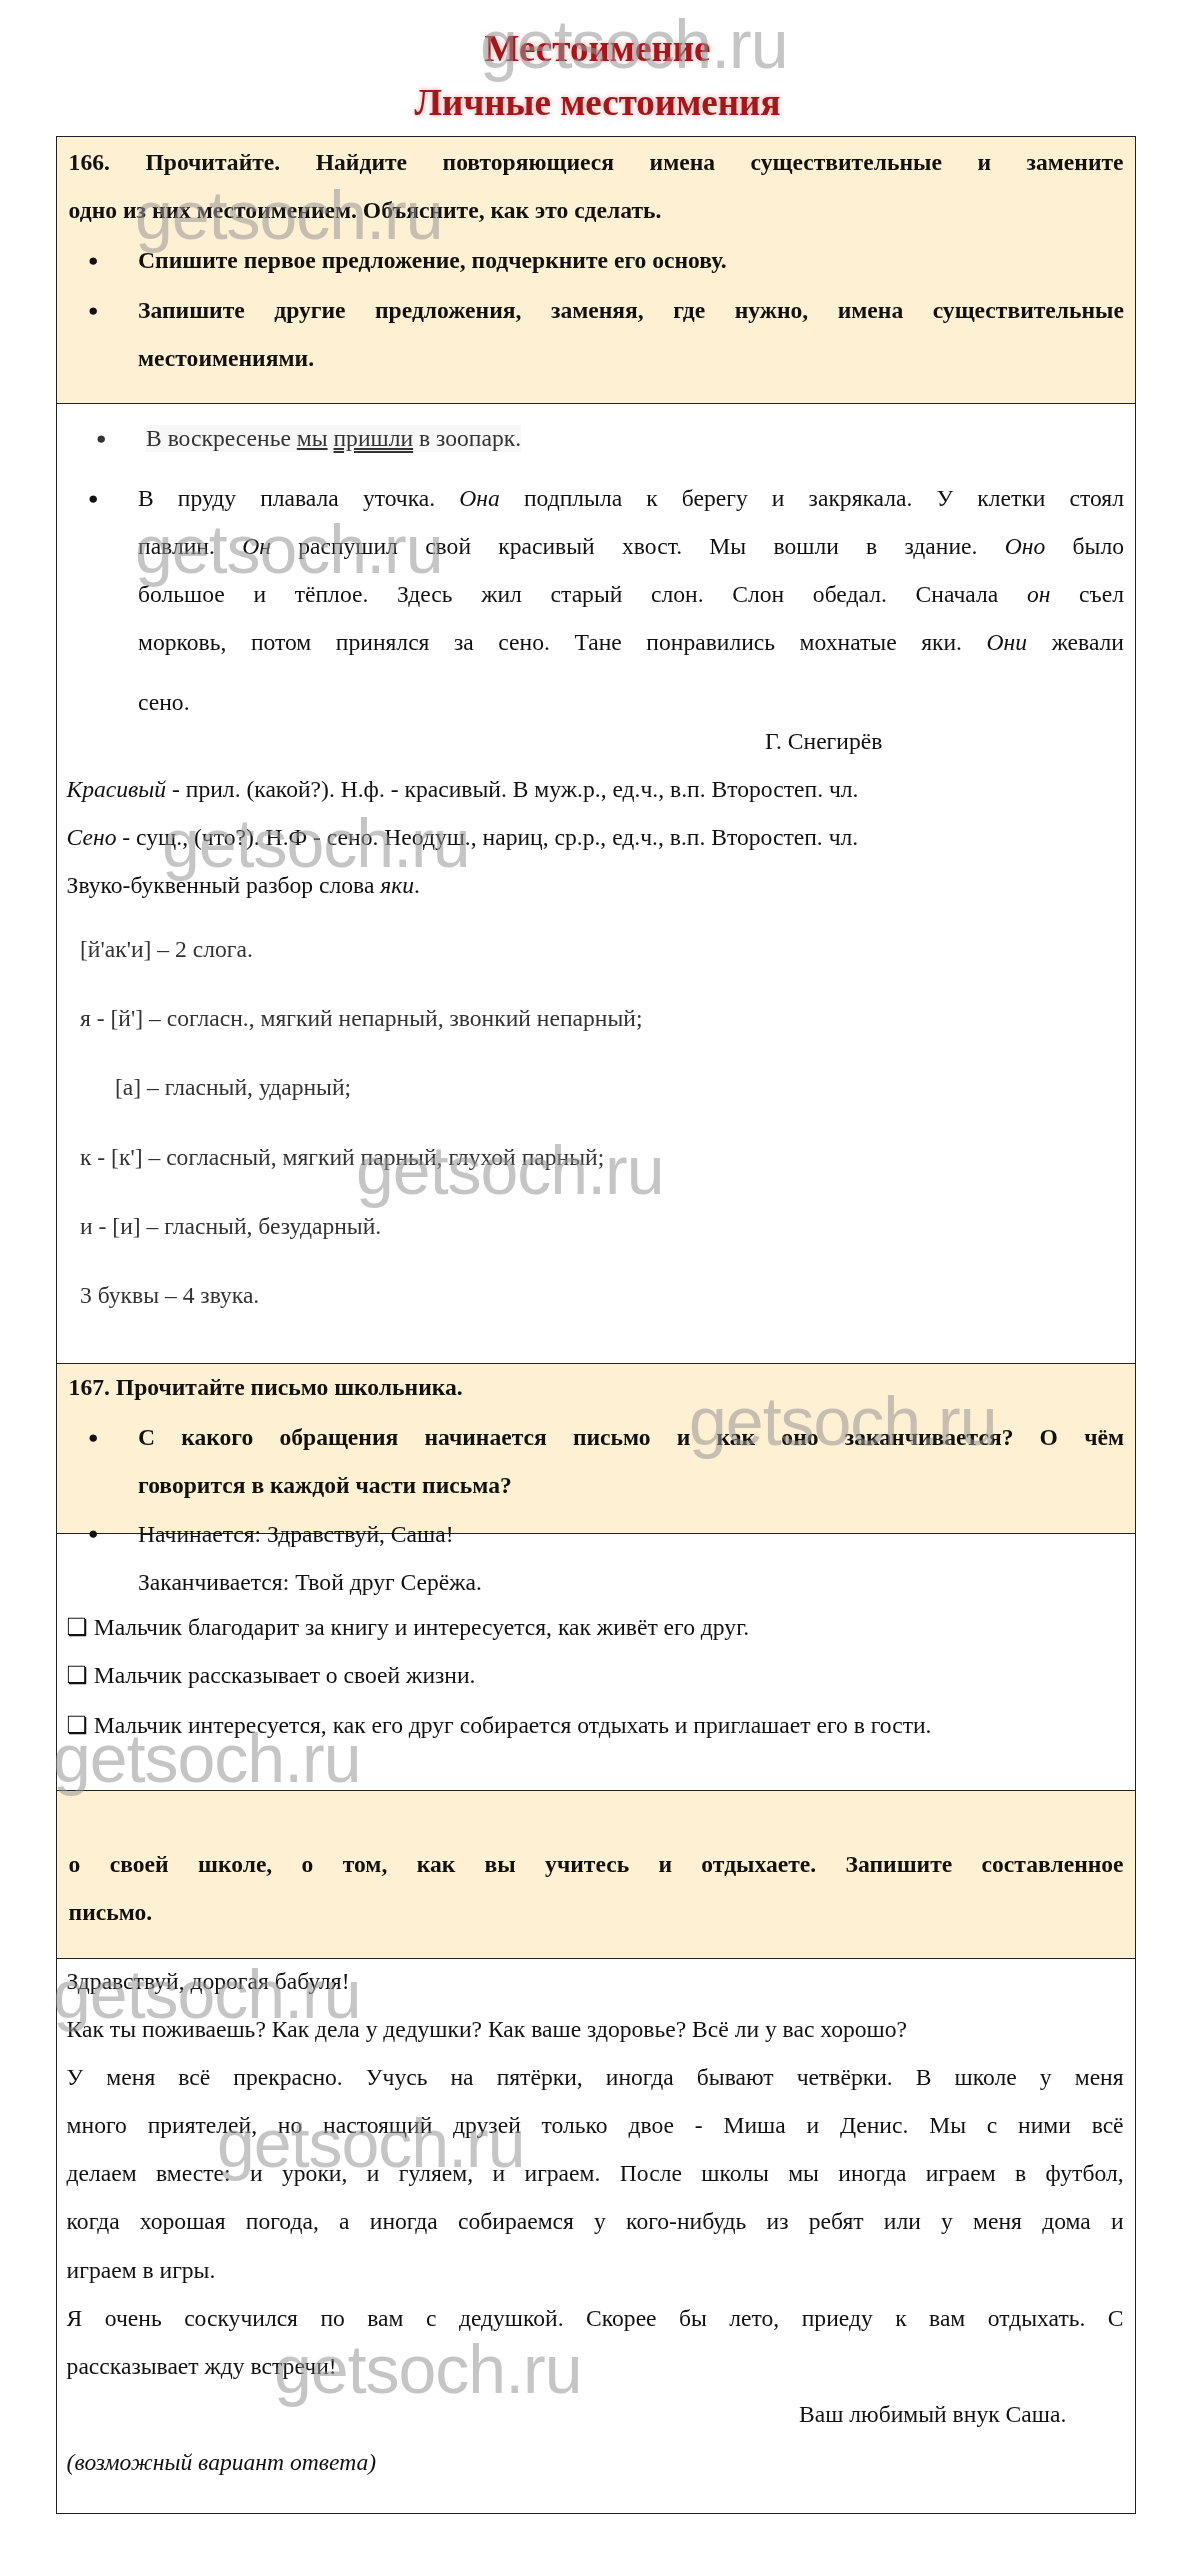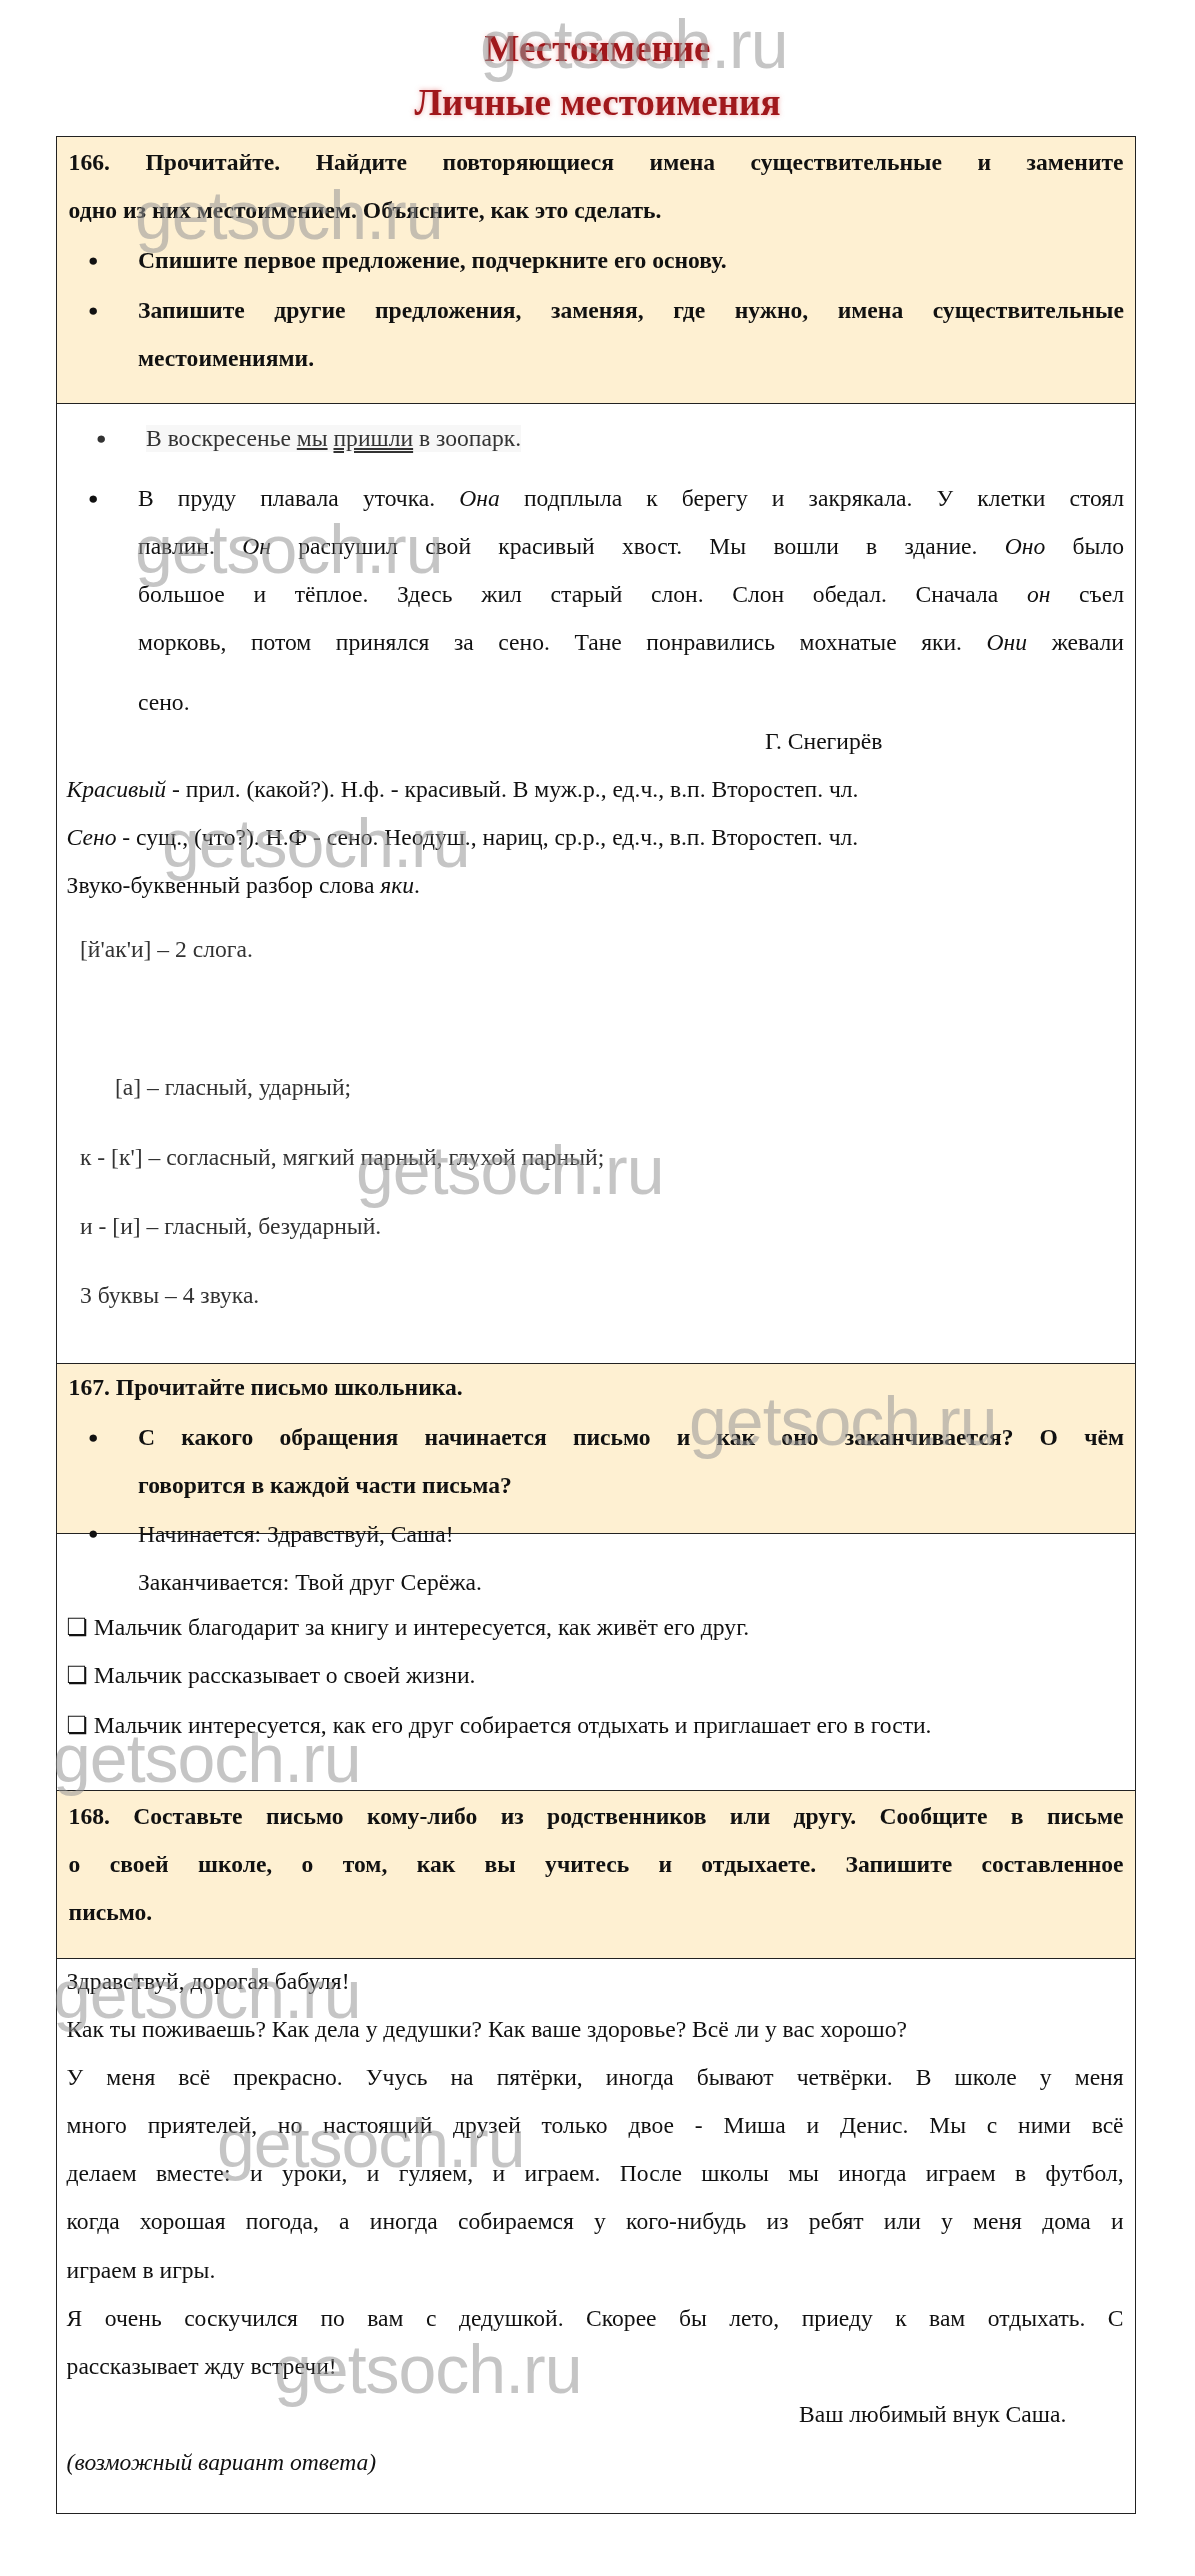--- a/index.html
+++ b/index.html
@@ -61,20 +61,21 @@
     <div class="line just" style="left:81px; width:986px; top:225px;"><span>морковь, потом принялся за сено. Тане понравились мохнатые яки. </span><span class="it">Они</span><span> жевали</span></div>
     <div class="line" style="left:81px; top:273px;margin-top:12px;">сено.</div>
 
     <div class="line" style="left:708px; top:324px;">Г. Снегирёв</div>
 
     <div class="line" style="left:9.6px; top:372px;"><span class="it">Красивый</span><span> - прил. (какой?). Н.ф. - красивый. В муж.р., ед.ч., в.п. Второстеп. чл.</span></div>
     <div class="line" style="left:9.6px; top:420px;"><span class="it">Сено</span><span> - сущ., (что?). Н.Ф - сено. Неодуш., нариц, ср.р., ед.ч., в.п. Второстеп. чл.</span></div>
     <div class="line" style="left:9.6px; top:468px;"><span>Звуко-буквенный разбор слова </span><span class="it">яки</span><span>.</span></div>
 
     <div class="line scan" style="left:23px; top:532px;">[й'ак'и] – 2 слога.</div>
+    <div class="line scan" style="left:23px; top:601px;">я - [й'] – согласн., мягкий непарный, звонкий непарный;</div>
     <div class="line scan" style="left:58px; top:670px;">[а] – гласный, ударный;</div>
     <div class="line scan" style="left:23px; top:740px;">к - [к'] – согласный, мягкий парный, глухой парный;</div>
     <div class="line scan" style="left:23px; top:809px;">и - [и] – гласный, безударный.</div>
     <div class="line scan" style="left:23px; top:878px;">3 буквы – 4 звука.</div>
   </div>
 
   <div class="sec task sep-top" style="top:1226px; height:171px;">
     <div class="line bold" style="left:11.6px; top:9.6px;">167. Прочитайте письмо школьника.</div>
     <div class="line bold bullet just" style="left:81px; width:986px; top:60px;">С какого обращения начинается письмо и как оно заканчивается? О чём</div>
     <div class="line bold" style="left:81px; top:108px;">говорится в каждой части письма?</div>
@@ -82,21 +83,20 @@
 
   <div class="sec" style="top:1372px; height:258px;text-decoration:underline;">
     <div class="line bullet" style="left:81px; top:11.6px;">Начинается: Здравствуй, Саша!</div>
     <div class="line" style="left:81px; top:60px;">Заканчивается: Твой друг Серёжа.</div>
     <div class="line" style="left:9.6px; top:104px;"><span>❏</span> <span>Мальчик благодарит за книгу и интересуется, как живёт его друг.</span></div>
     <div class="line" style="left:9.6px; top:152px;"><span>❏</span> <span>Мальчик рассказывает о своей жизни.</span></div>
     <div class="line" style="left:9.6px; top:202px;"><span>❏</span> <span>Мальчик интересуется, как его друг собирается отдыхать и приглашает его в гости.</span></div>
   </div>
 
   <div class="sec task sep-top" style="top:1653px; height:169px;">
-    <div class="line bold just" style="left:11.6px; width:1055px; top:11.6px;">168. Составьте письмо кому-либо из родственников или другу. Сообщите в письме</div>
     <div class="line bold just" style="left:11.6px; width:1055px; top:60px;">о своей школе, о том, как вы учитесь и отдыхаете. Запишите составленное</div>
     <div class="line bold" style="left:11.6px; top:108px;">письмо.</div>
   </div>
 
   <div class="sec" style="top:1823px; height:551px;">
     <div class="line" style="left:9.6px; top:7.7px;">Здравствуй, дорогая бабуля!</div>
     <div class="line" style="left:9.6px; top:56px;">Как ты поживаешь? Как дела у дедушки? Как ваше здоровье? Всё ли у вас хорошо?</div>
     <div class="line just" style="left:9.6px; width:1057px; top:152px;">много приятелей, но настоящий друзей только двое - Миша и Денис. Мы с ними всё</div>
     <div class="line just" style="left:9.6px; width:1057px; top:104px;">У меня всё прекрасно. Учусь на пятёрки, иногда бывают четвёрки. В школе у меня</div>
     <div class="line just" style="left:9.6px; width:1057px; top:200px;">делаем вместе: и уроки, и гуляем, и играем. После школы мы иногда играем в футбол,</div>

